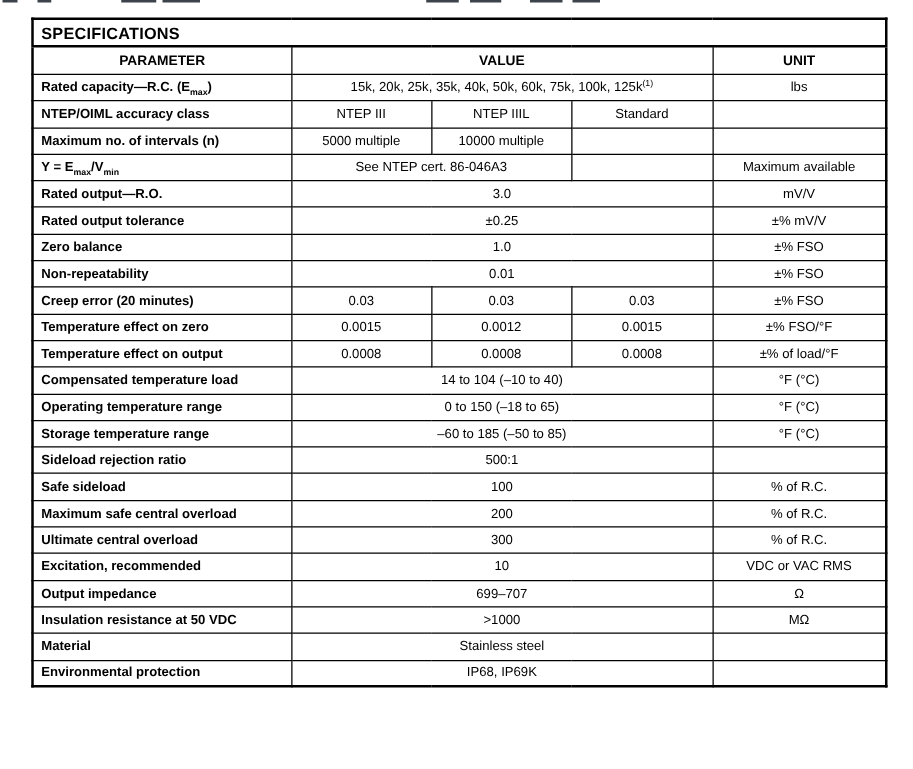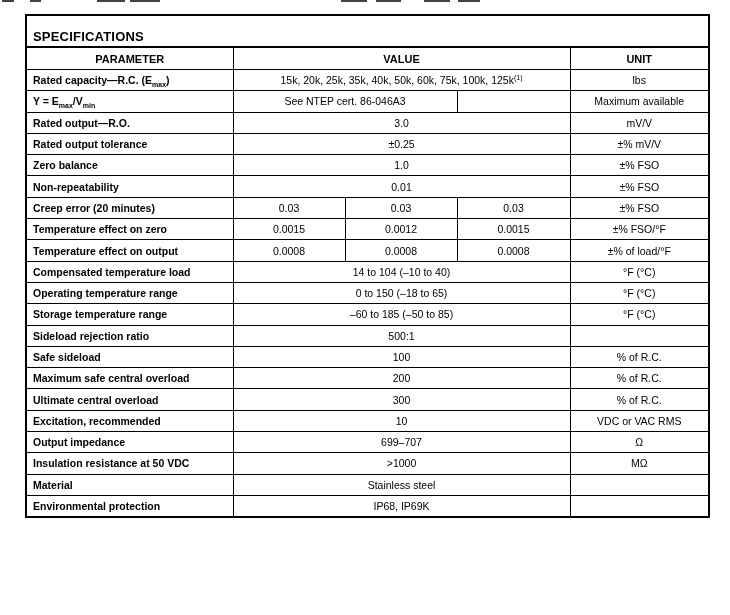--- a/index.html
+++ b/index.html
@@ -44,21 +44,21 @@
     overflow: hidden;
     white-space: nowrap;
     vertical-align: middle;
     padding: 0 3px;
   }
   tr.title-row td {
     border-bottom: 2px solid #000;
     font-weight: bold;
     font-size: 13px;
     text-align: left;
-    padding: 12px 4px 2px 6px;
+    padding: 2px 4px 2px 6px;
     height: 16px;
     letter-spacing: 0.2px;
   }
   tr.header-row th {
     font-size: 11px;
     font-weight: bold;
     text-align: center;
     height: 21px;
   }
   tr.data-row {
@@ -114,20 +114,34 @@
         <th>UNIT</th>
       </tr>
     </tbody>
     <tbody>
         <tr class="data-row">
           <td class="param-cell">Rated capacity—R.C. (E<sub>max</sub>)</td>
           <td class="value-cell" colspan="3">15k, 20k, 25k, 35k, 40k, 50k, 60k, 75k, 100k, 125k<sup>(1)</sup></td>
           <td class="unit-cell">lbs</td>
         </tr>
         <tr class="data-row">
+          <td class="param-cell">NTEP/OIML accuracy class</td>
+          <td class="value-cell" colspan="1">NTEP III</td>
+          <td class="value-cell" colspan="1">NTEP IIIL</td>
+          <td class="value-cell" colspan="1">Standard</td>
+          <td class="unit-cell"></td>
+        </tr>
+        <tr class="data-row">
+          <td class="param-cell">Maximum no. of intervals (n)</td>
+          <td class="value-cell" colspan="1">5000 multiple</td>
+          <td class="value-cell" colspan="1">10000 multiple</td>
+          <td class="value-cell" colspan="1"></td>
+          <td class="unit-cell"></td>
+        </tr>
+        <tr class="data-row">
           <td class="param-cell">Y = E<sub>max</sub>/V<sub>min</sub></td>
           <td class="value-cell" colspan="2">See NTEP cert. 86-046A3</td>
           <td class="value-cell" colspan="1"></td>
           <td class="unit-cell">Maximum available</td>
         </tr>
         <tr class="data-row">
           <td class="param-cell">Rated output—R.O.</td>
           <td class="value-cell" colspan="3">3.0</td>
           <td class="unit-cell">mV/V</td>
         </tr>

